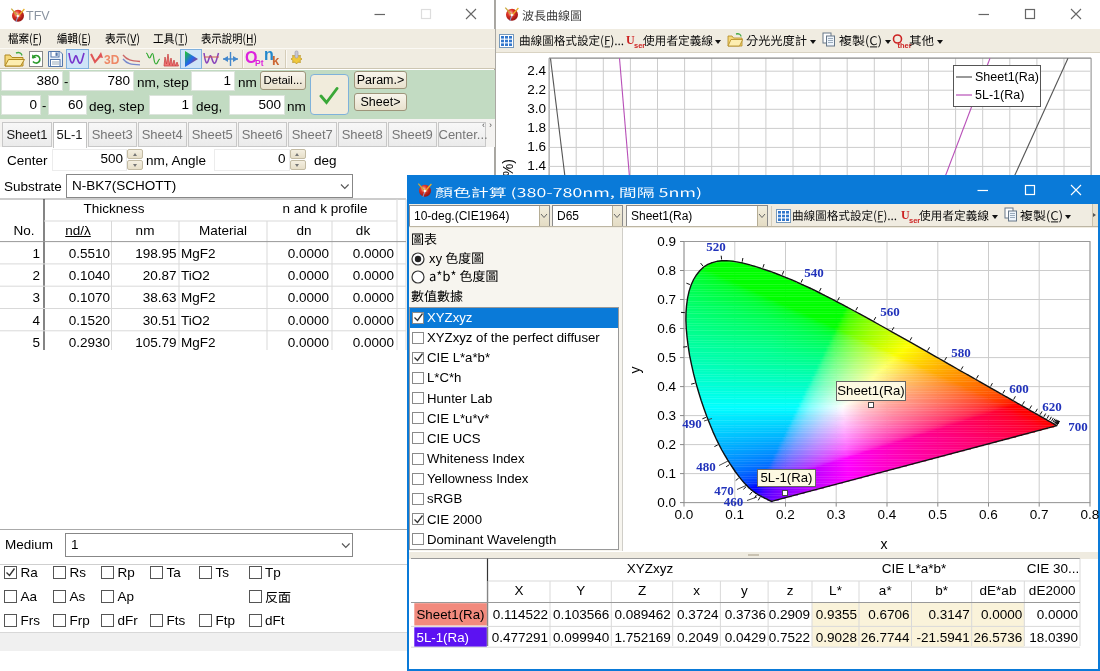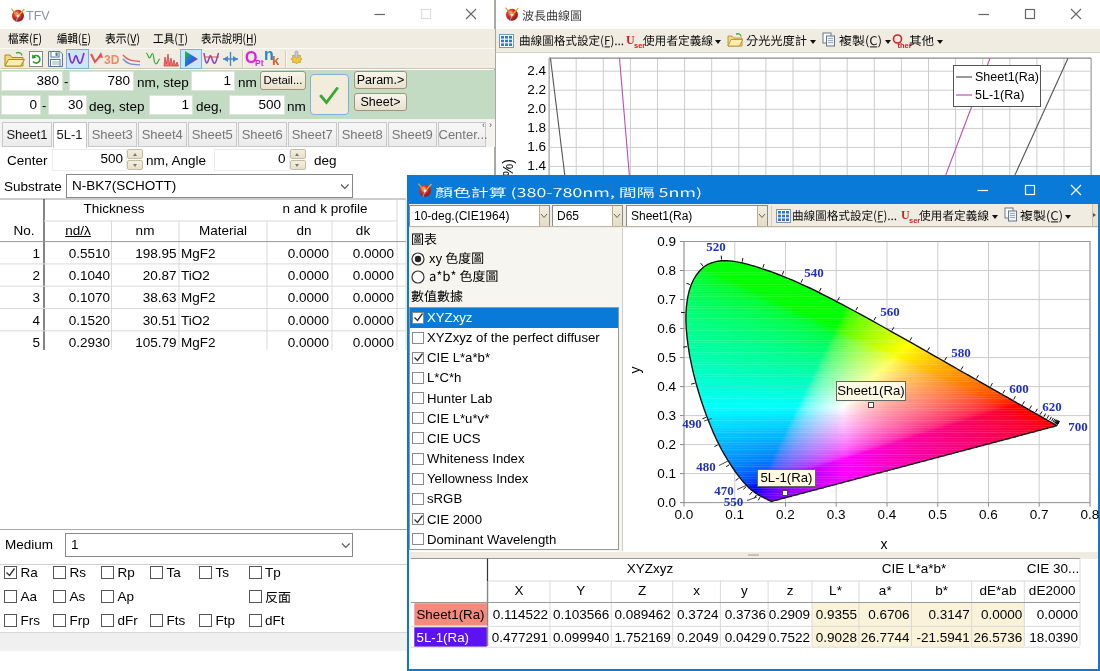--- a/index.html
+++ b/index.html
@@ -125,21 +125,21 @@
     <line x1="549.1" y1="147.4" x2="1091.1" y2="147.4" stroke="#cccccc" stroke-width="1"></line>
     <line x1="549.1" y1="166.4" x2="1091.1" y2="166.4" stroke="#cccccc" stroke-width="1"></line>
     <line x1="549.1" y1="58.2" x2="1091.1" y2="58.2" stroke="#888" stroke-width="1.2"></line>
     <path d="M550.5 58.5 L565 177" stroke="#555" stroke-width="1.1" fill="none"></path>
     <path d="M619.5 58.3 L629.5 177" stroke="#b84fb8" stroke-width="1.1" fill="none"></path>
     <path d="M945 177 L990 58.3" stroke="#b84fb8" stroke-width="1.1" fill="none"></path>
     <path d="M1014 177 L1068 58.3" stroke="#555" stroke-width="1.1" fill="none"></path>
   </svg>
 <div style="position:absolute;right:554px;top:63.2px;font:400 13.5px &quot;Liberation Sans&quot;,sans-serif;color:#000;white-space:pre;line-height:15.5px;">2.4</div>
 <div style="position:absolute;right:554px;top:82.25px;font:400 13.5px &quot;Liberation Sans&quot;,sans-serif;color:#000;white-space:pre;line-height:15.5px;">2.2</div>
-<div style="position:absolute;right:554px;top:101.30000000000001px;font:400 13.5px &quot;Liberation Sans&quot;,sans-serif;color:#000;white-space:pre;line-height:15.5px;">2.0</div>
+<div style="position:absolute;right:554px;top:101.30000000000001px;font:400 13.5px &quot;Liberation Sans&quot;,sans-serif;color:#000;white-space:pre;line-height:15.5px;">3.0</div>
 <div style="position:absolute;right:554px;top:120.35000000000002px;font:400 13.5px &quot;Liberation Sans&quot;,sans-serif;color:#000;white-space:pre;line-height:15.5px;">1.8</div>
 <div style="position:absolute;right:554px;top:139.4px;font:400 13.5px &quot;Liberation Sans&quot;,sans-serif;color:#000;white-space:pre;line-height:15.5px;">1.6</div>
 <div style="position:absolute;right:554px;top:158.45px;font:400 13.5px &quot;Liberation Sans&quot;,sans-serif;color:#000;white-space:pre;line-height:15.5px;">1.4</div>
 <div style="position:absolute;left:497px;top:162px;font:400 14px &quot;Liberation Sans&quot;,sans-serif;color:#000;white-space:pre;line-height:16px;transform:rotate(-90deg);transform-origin:50% 50%;">(%)</div>
 <div style="position:absolute;left:953px;top:65px;width:88px;height:42px;background:#fff;border:1px solid #555"></div>
 <svg style="position:absolute;left:956px;top:71px" width="18" height="30">
     <line x1="0" y1="6" x2="16" y2="6" stroke="#555" stroke-width="1.2"></line>
     <line x1="0" y1="24" x2="16" y2="24" stroke="#b84fb8" stroke-width="1.2"></line>
   </svg>
 <div style="position:absolute;left:975px;top:70px;font:400 12.5px &quot;Liberation Sans&quot;,sans-serif;color:#000;white-space:pre;line-height:14.5px;">Sheet1(Ra)</div>
@@ -278,21 +278,21 @@
 <div class="ip" style="left:191px;top:71px;width:44px;height:20px;border-color:#dce4dc;font:13.5px &quot;Liberation Sans&quot;,sans-serif;text-align:right;padding:1px 3px 0 0;color:#000">1</div>
 <div style="position:absolute;left:238px;top:75px;font:400 13.5px &quot;Liberation Sans&quot;,sans-serif;color:#000;white-space:pre;line-height:15.5px;">nm</div>
 <div class="btn" style="left:260px;top:71px;width:46px;height:19px;line-height:17px;font-size:11.5px">Detail...</div>
 <div class="btn" style="left:309.5px;top:74px;width:39px;height:41px;border-color:#7fb2da;background:#f1ecdc;border-radius:4px"></div>
 <svg style="position:absolute;left:319px;top:86px" width="20" height="19" viewBox="0 0 20 19">
     <path d="M2 10 L7.5 16.5 L18 2.5" fill="none" stroke="#3aa838" stroke-width="2.9" stroke-linecap="round"></path>
   </svg>
 <div class="btn" style="left:354px;top:71px;width:53px;height:18px;line-height:16px;font-size:12.5px">Param.&gt;</div>
 <div class="ip" style="left:1px;top:95px;width:40px;height:20px;border-color:#dce4dc;font:13.5px &quot;Liberation Sans&quot;,sans-serif;text-align:right;padding:1px 3px 0 0;color:#000">0</div>
 <div style="position:absolute;left:42px;top:98px;font:400 13px &quot;Liberation Sans&quot;,sans-serif;color:#000;white-space:pre;line-height:15px;">-</div>
-<div class="ip" style="left:48px;top:95px;width:39px;height:20px;border-color:#dce4dc;font:13.5px &quot;Liberation Sans&quot;,sans-serif;text-align:right;padding:1px 3px 0 0;color:#000">30</div>
+<div class="ip" style="left:48px;top:95px;width:39px;height:20px;border-color:#dce4dc;font:13.5px &quot;Liberation Sans&quot;,sans-serif;text-align:right;padding:1px 3px 0 0;color:#000">60</div>
 <div style="position:absolute;left:89px;top:99px;font:400 13.5px &quot;Liberation Sans&quot;,sans-serif;color:#000;white-space:pre;line-height:15.5px;">deg, step</div>
 <div class="ip" style="left:149px;top:95px;width:44px;height:20px;border-color:#dce4dc;font:13.5px &quot;Liberation Sans&quot;,sans-serif;text-align:right;padding:1px 3px 0 0;color:#000">1</div>
 <div style="position:absolute;left:196px;top:99px;font:400 13.5px &quot;Liberation Sans&quot;,sans-serif;color:#000;white-space:pre;line-height:15.5px;">deg,</div>
 <div class="ip" style="left:229px;top:95px;width:56px;height:20px;border-color:#dce4dc;font:13.5px &quot;Liberation Sans&quot;,sans-serif;text-align:right;padding:1px 3px 0 0;color:#000">500</div>
 <div style="position:absolute;left:287px;top:99px;font:400 13.5px &quot;Liberation Sans&quot;,sans-serif;color:#000;white-space:pre;line-height:15.5px;">nm</div>
 <div class="btn" style="left:354px;top:93px;width:53px;height:18px;line-height:16px;font-size:12.5px">Sheet&gt;</div>
 <div style="position:absolute;left:0;top:119px;width:495px;height:28px;background:#f4f3f1"></div>
 <div style="position:absolute;left:2px;top:122px;width:50px;height:25px;background:linear-gradient(#f7f7f7,#ebebeb);border:1px solid #c8c8c8;text-align:center;font:13px &quot;Liberation Sans&quot;,sans-serif;color:#1a1a1a;line-height:23px">Sheet1</div>
 <div style="position:absolute;left:52.5px;top:122px;width:34px;height:26px;background:#fff;border:1px solid #c3c3c3;border-bottom:none;text-align:center;font:13px &quot;Liberation Sans&quot;,sans-serif;color:#1a1a1a;line-height:24px">5L-1</div>
 <div style="position:absolute;left:87.5px;top:122px;width:49.5px;height:25px;background:linear-gradient(#f7f7f7,#ebebeb);border:1px solid #c8c8c8;text-align:center;font:13px &quot;Liberation Sans&quot;,sans-serif;color:#767676;line-height:23px">Sheet3</div>
@@ -2432,21 +2432,21 @@
 <div style="position:absolute;left:716px;top:239.0px;transform:translateX(-50%);font:700 13px &quot;Liberation Serif&quot;,serif;color:#2233bb;white-space:pre;line-height:15px;">520</div>
 <div style="position:absolute;left:814px;top:265.0px;transform:translateX(-50%);font:700 13px &quot;Liberation Serif&quot;,serif;color:#2233bb;white-space:pre;line-height:15px;">540</div>
 <div style="position:absolute;left:890px;top:303.5px;transform:translateX(-50%);font:700 13px &quot;Liberation Serif&quot;,serif;color:#2233bb;white-space:pre;line-height:15px;">560</div>
 <div style="position:absolute;left:961px;top:345.0px;transform:translateX(-50%);font:700 13px &quot;Liberation Serif&quot;,serif;color:#2233bb;white-space:pre;line-height:15px;">580</div>
 <div style="position:absolute;left:1019px;top:380.5px;transform:translateX(-50%);font:700 13px &quot;Liberation Serif&quot;,serif;color:#2233bb;white-space:pre;line-height:15px;">600</div>
 <div style="position:absolute;left:1052px;top:399.0px;transform:translateX(-50%);font:700 13px &quot;Liberation Serif&quot;,serif;color:#2233bb;white-space:pre;line-height:15px;">620</div>
 <div style="position:absolute;left:1078px;top:419.0px;transform:translateX(-50%);font:700 13px &quot;Liberation Serif&quot;,serif;color:#2233bb;white-space:pre;line-height:15px;">700</div>
 <div style="position:absolute;left:692px;top:416.0px;transform:translateX(-50%);font:700 13px &quot;Liberation Serif&quot;,serif;color:#2233bb;white-space:pre;line-height:15px;">490</div>
 <div style="position:absolute;left:706px;top:459.0px;transform:translateX(-50%);font:700 13px &quot;Liberation Serif&quot;,serif;color:#2233bb;white-space:pre;line-height:15px;">480</div>
 <div style="position:absolute;left:724px;top:483.0px;transform:translateX(-50%);font:700 13px &quot;Liberation Serif&quot;,serif;color:#2233bb;white-space:pre;line-height:15px;">470</div>
-<div style="position:absolute;left:733.5px;top:494.0px;transform:translateX(-50%);font:700 13px &quot;Liberation Serif&quot;,serif;color:#2233bb;white-space:pre;line-height:15px;">550</div>
+<div style="position:absolute;left:733.5px;top:494.0px;transform:translateX(-50%);font:700 13px &quot;Liberation Serif&quot;,serif;color:#2233bb;white-space:pre;line-height:15px;">460</div>
 <div style="position:absolute;left:836px;top:380.5px;width:70px;height:20px;background:#fdf9e2;border:1px solid #666;font:13.2px &quot;Liberation Sans&quot;,sans-serif;text-align:center;line-height:18px">Sheet1(Ra)</div>
 <div style="position:absolute;left:757px;top:469px;width:59px;height:18px;background:#fdf9e2;border:1px solid #666;font:13.2px &quot;Liberation Sans&quot;,sans-serif;text-align:center;line-height:16px">5L-1(Ra)</div>
 <svg style="position:absolute;left:408px;top:556px" width="691" height="95" viewBox="408 556 691 95">
     <rect x="812" y="602.9" width="212.3" height="44" fill="#faf3da"></rect>
     <rect x="414.3" y="603.2" width="72.5" height="22.3" fill="#f28a7d"></rect>
     <rect x="414.3" y="627.3" width="72.5" height="19.5" fill="#5c12f2"></rect>
     <line x1="411" y1="558.5" x2="1080" y2="558.5" stroke="#999"></line>
     <line x1="487.5" y1="558.5" x2="487.5" y2="646" stroke="#333" stroke-width="1.2"></line>
     <line x1="488" y1="581" x2="488" y2="646" stroke="#d9d9d9"></line>
     <line x1="550" y1="581" x2="550" y2="646" stroke="#d9d9d9"></line>

